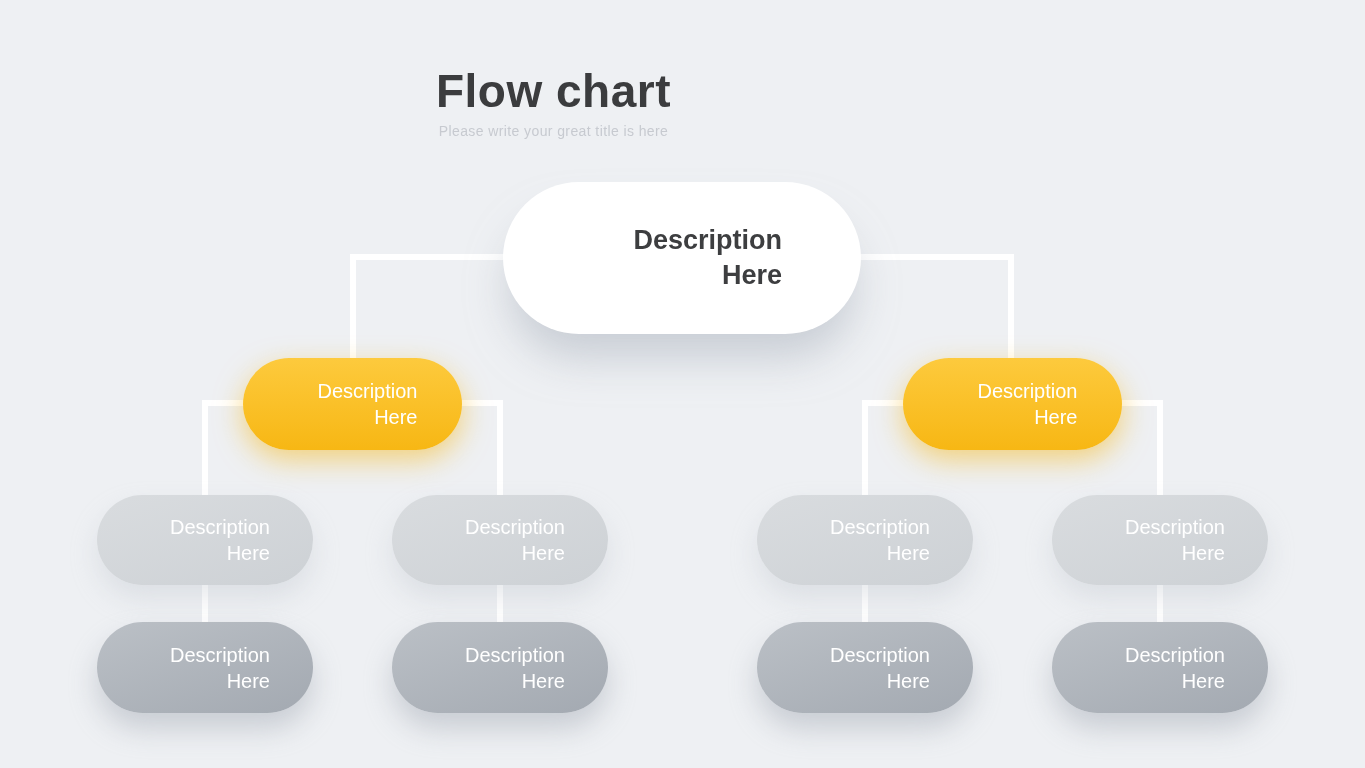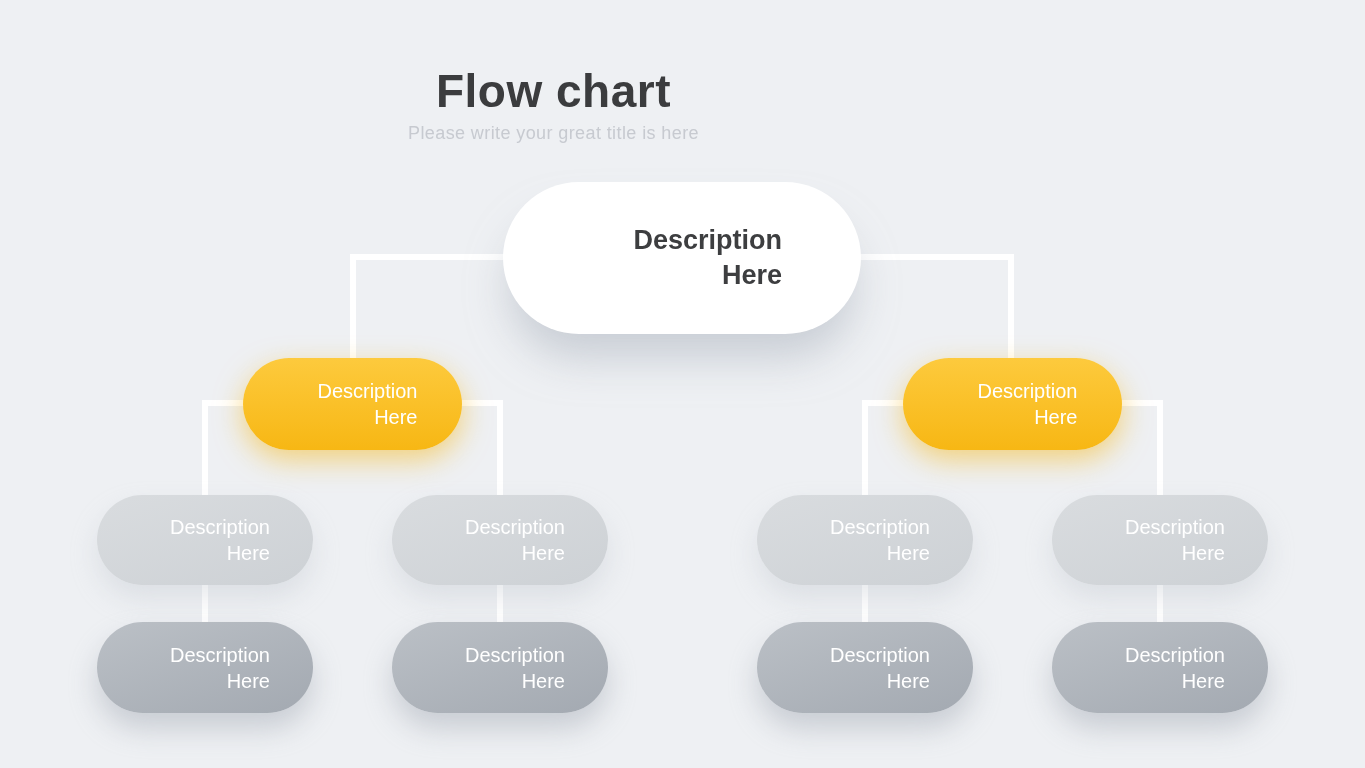--- a/index.html
+++ b/index.html
@@ -25,21 +25,21 @@
   .title {
     margin-top: 66px;
     font-size: 46px;
     font-weight: bold;
     letter-spacing: 0.5px;
     color: #3b3c3e;
     line-height: 1.1;
   }
   .subtitle {
     margin-top: 6px;
-    font-size: 18px;
+    font-size: 14px;
     letter-spacing: 0.4px;
     color: #c7cad0;
   }
   
   .line {
     position: absolute;
     background: #ffffff;
     z-index: 1;
   }
   

